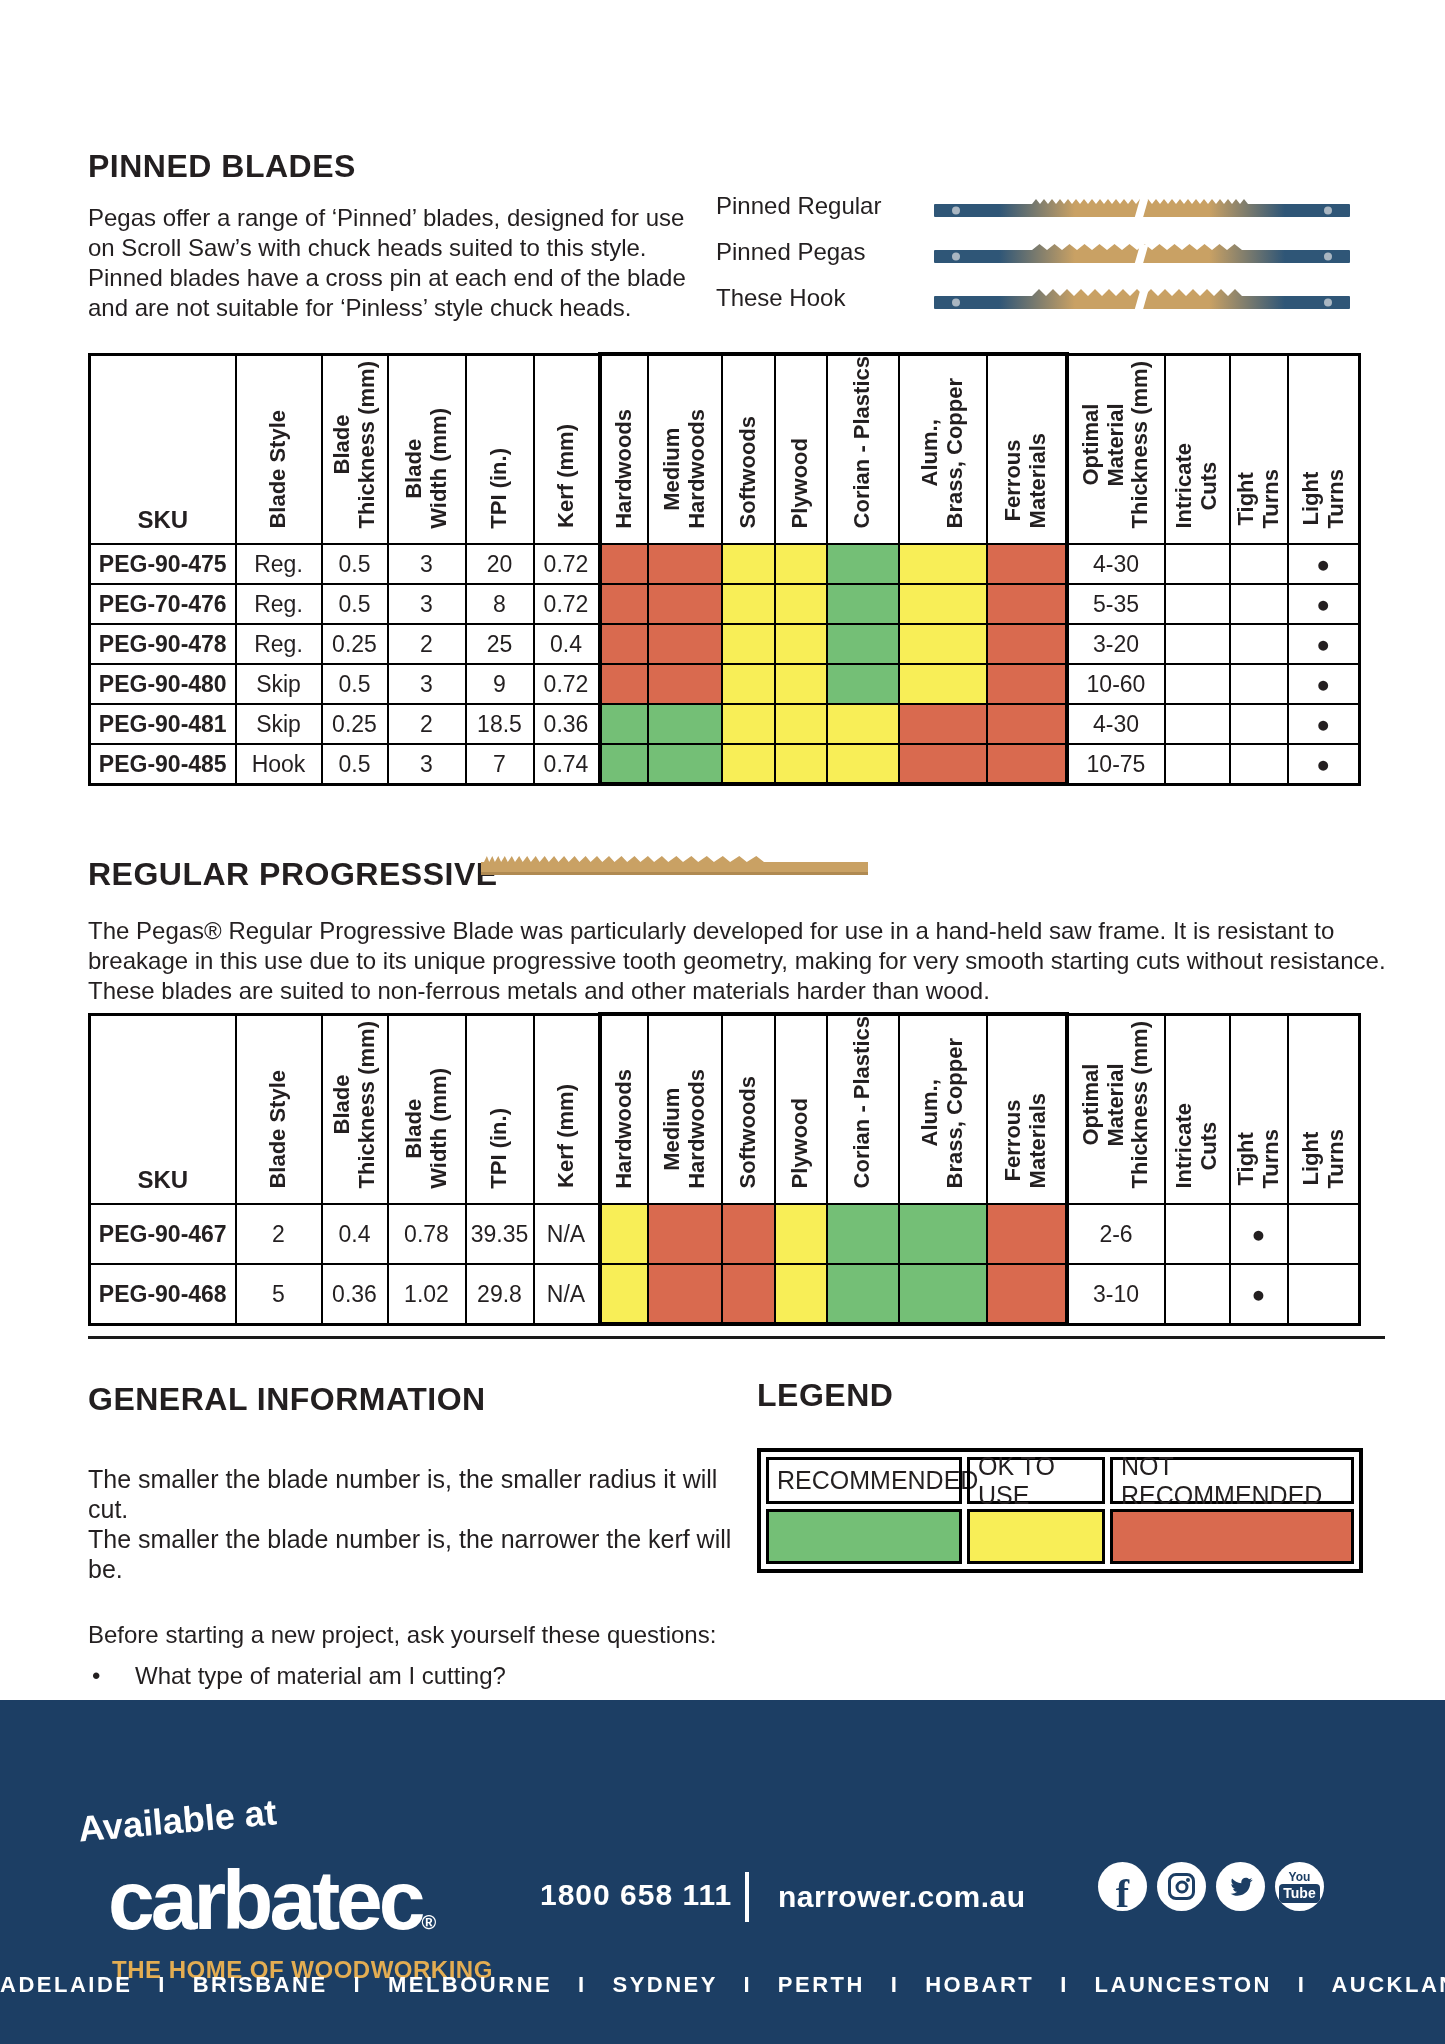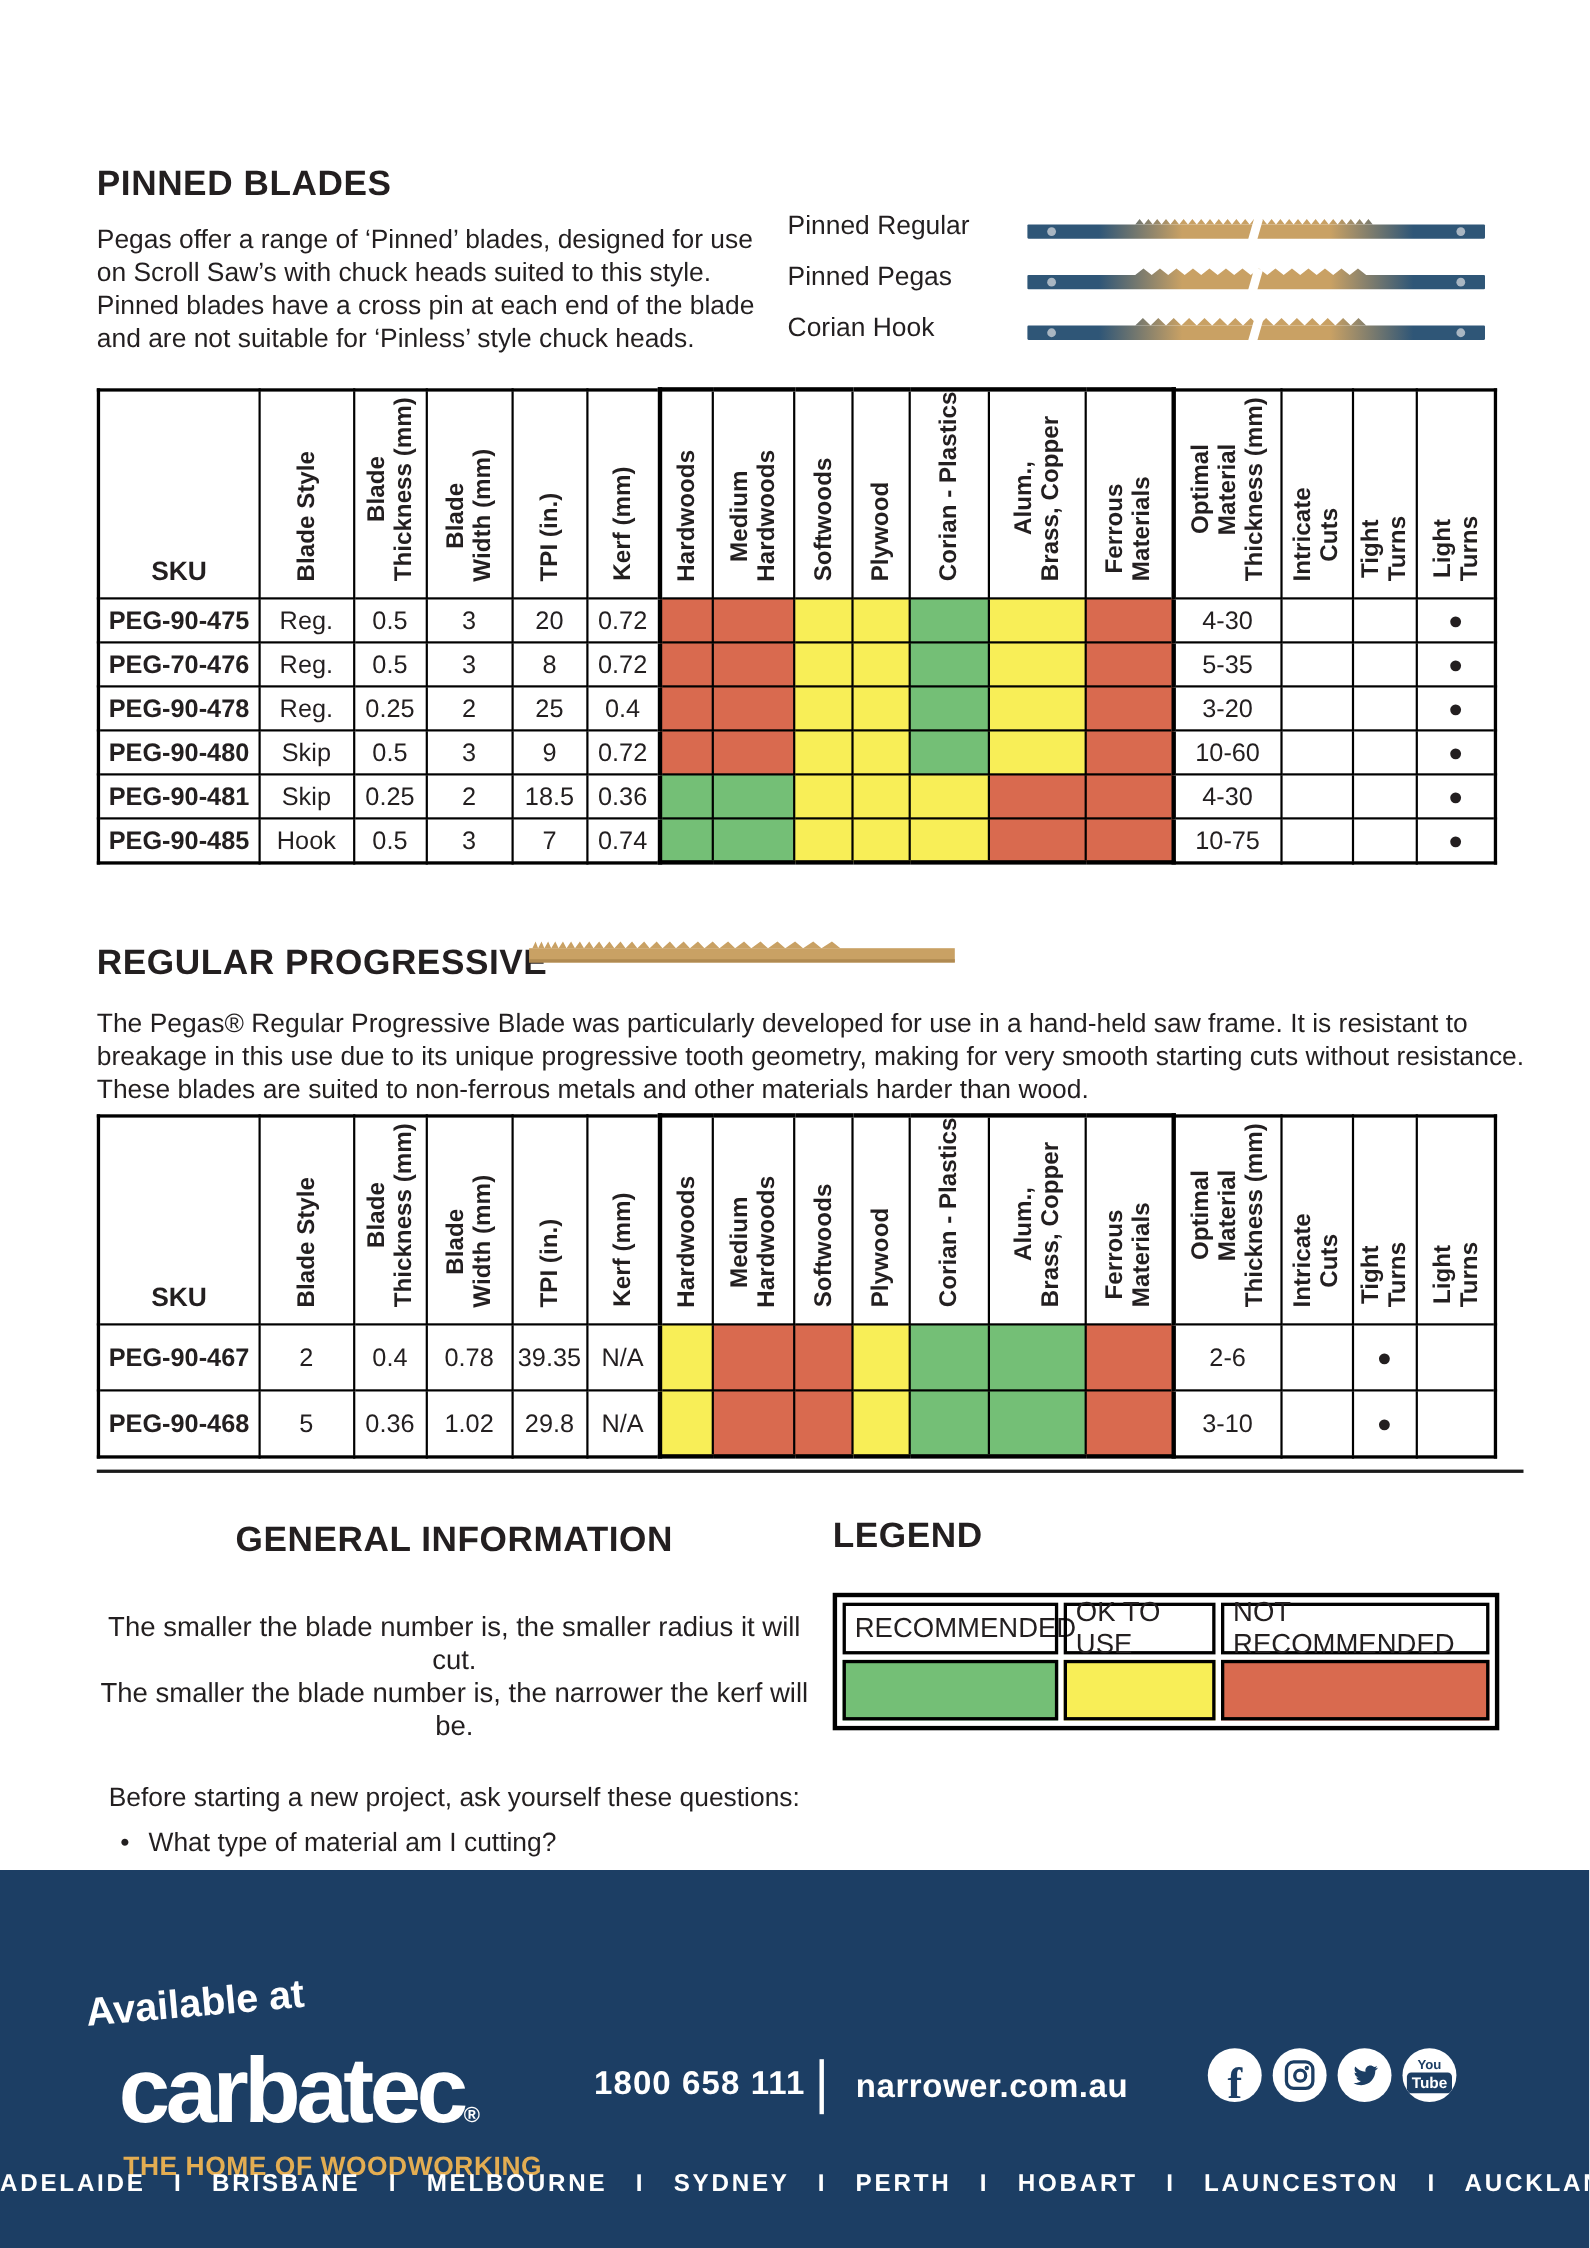--- a/index.html
+++ b/index.html
@@ -37,21 +37,21 @@
 
   
   #prog-head { position:absolute; left:88px; top:856px; width:1297px; }
   #prog-blade { position:absolute; left:388px; top:-4px; width:398px; height:26px; }
   #prog-desc { position:absolute; left:88px; top:916px; width:1300px; font-size:24px; line-height:30px; }
 
   
   #rule { position:absolute; left:88px; top:1336px; width:1297px; height:3px; background:#1a1a1a; }
 
   
-  #general { position:absolute; left:88px; top:1381px; width:650px;text-align:center; }
+  #general { position:absolute; left:88px; top:1381px; width:650px; }
   #general .gline { font-size:25px; line-height:30px; }
   #general .glines { margin-top:46px; }
   #general .gintro { margin-top:37px; font-size:24px; }
   .bullet-row { display:flex; margin-top:13px; font-size:24px; }
   .bullet-row .bullet { width:47px; padding-left:4px; }
   #legend { position:absolute; left:757px; top:1377px; width:606px; }
   #legend-box { margin-top:34px; border:4px solid #000; background:#fff; padding:5px; }
   .legend-grid { display:grid; grid-template-columns:196px 138px 1fr; gap:5px; }
   .legend-grid + .legend-grid { margin-top:5px; }
   .legend-cell { border:3px solid #000; height:47px; display:flex; align-items:center; padding-left:8px; font-size:25px; }
@@ -121,21 +121,21 @@
               </linearGradient>
             </defs>
             <rect x="2" y="12" width="416" height="13" rx="1" fill="url(#grad-skip)"></rect>
             <path d="M100 12 L107.5 6 L115 12 L122.5 6 L130 12 L137.5 6 L145 12 L152.5 6 L160 12 L167.5 6 L175 12 L182.5 6 L190 12 L197.5 6 L205 12 L212.5 6 L220 12 L227.5 6 L235 12 L242.5 6 L250 12 L257.5 6 L265 12 L272.5 6 L280 12 L287.5 6 L295 12 L302.5 6 L310 12 Z" fill="url(#grad-skip)"></path>
             <circle cx="24" cy="18.5" r="4" fill="#A9B6C2"></circle>
             <circle cx="396" cy="18.5" r="4" fill="#A9B6C2"></circle>
             <rect x="205" y="6" width="8" height="24" fill="#ffffff" transform="rotate(16 209 18)"></rect>
           </svg></span>
     </div>
     <div class="blade-row">
-      <span class="blade-label">Corian Hook</span>
+      <span class="blade-label">These Hook</span>
       <span class="blade-svg"><svg width="420" height="28" viewBox="0 0 420 28">
             <defs>
               <linearGradient id="grad-hook" gradientUnits="userSpaceOnUse" x1="0" y1="0" x2="420" y2="0">
                 <stop offset="0" stop-color="#2F5677"></stop>
                 <stop offset="0.16" stop-color="#2F5677"></stop>
                 <stop offset="0.34" stop-color="#C9A164"></stop>
                 <stop offset="0.66" stop-color="#C9A164"></stop>
                 <stop offset="0.84" stop-color="#2F5677"></stop>
                 <stop offset="1" stop-color="#2F5677"></stop>
               </linearGradient>

